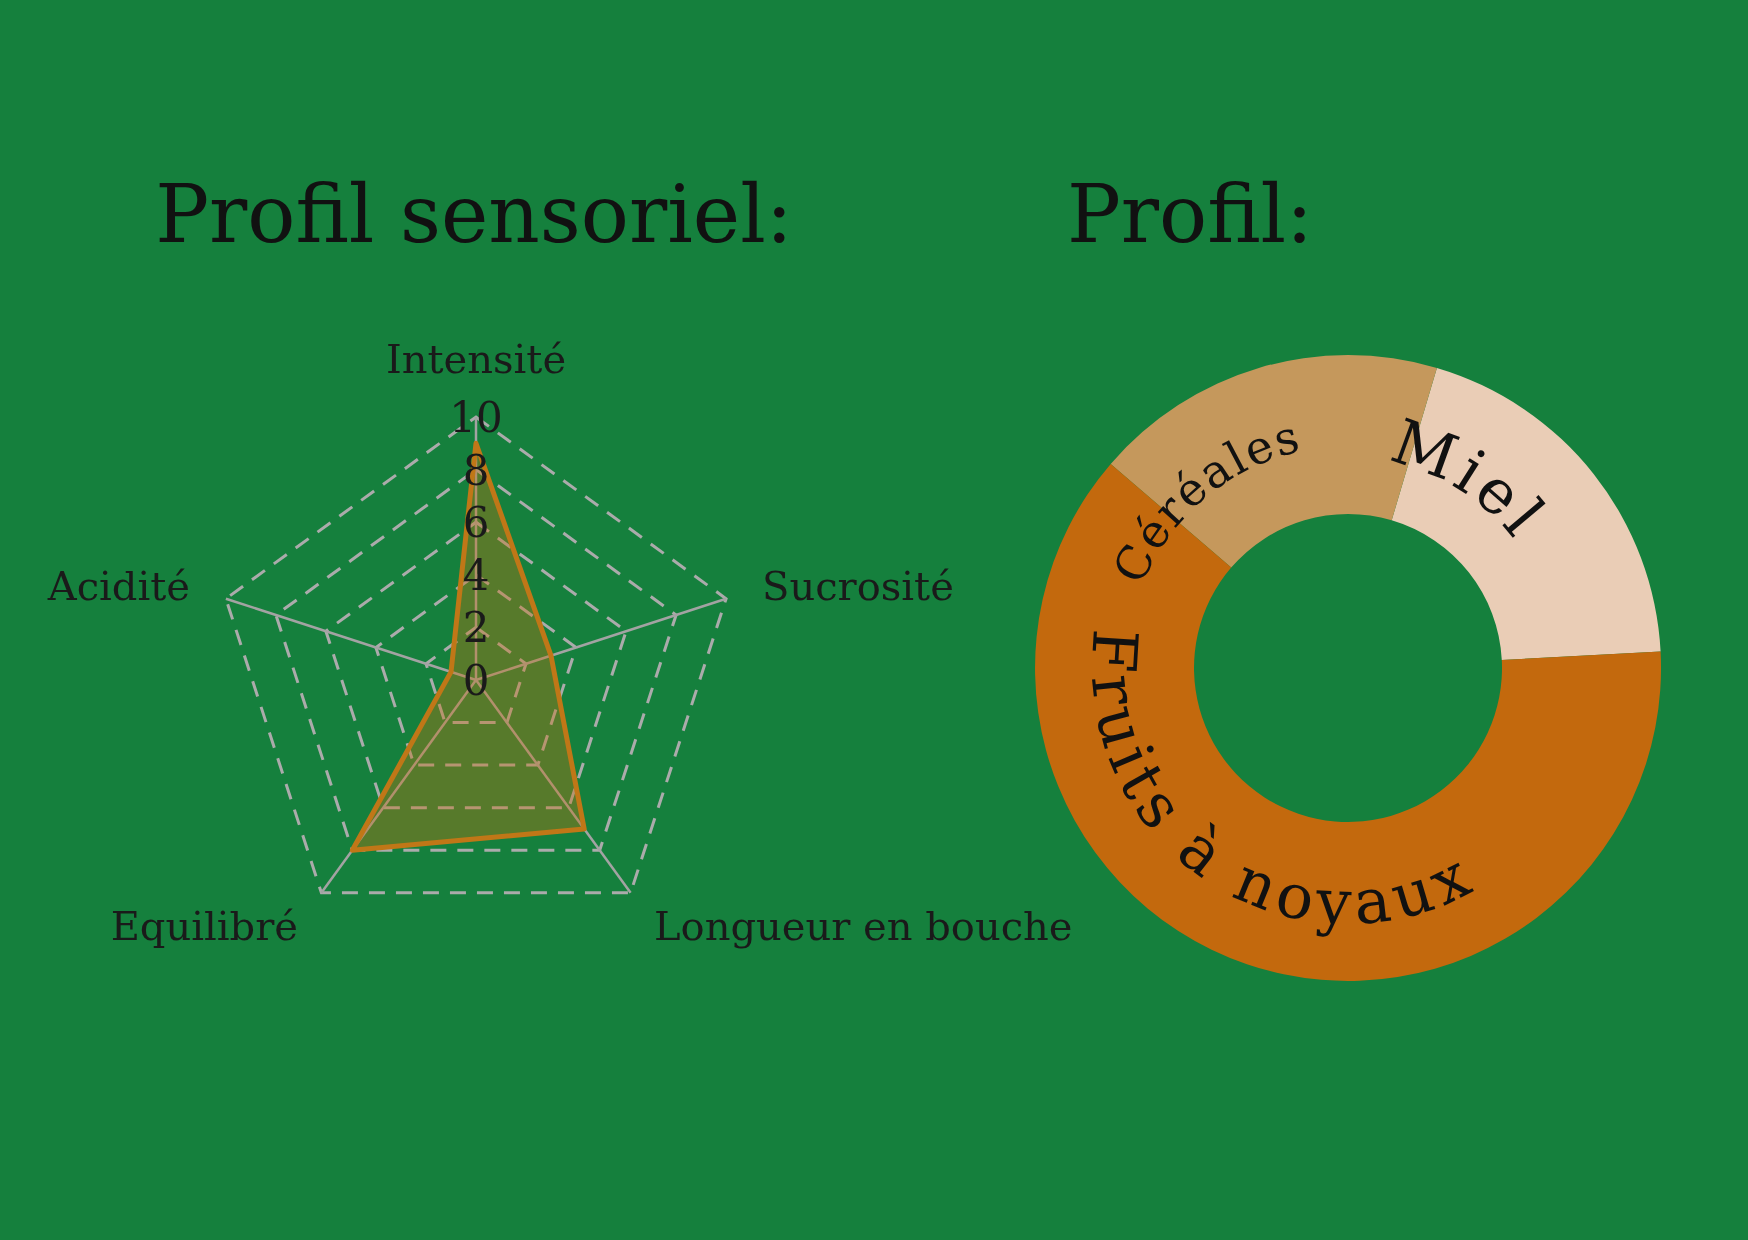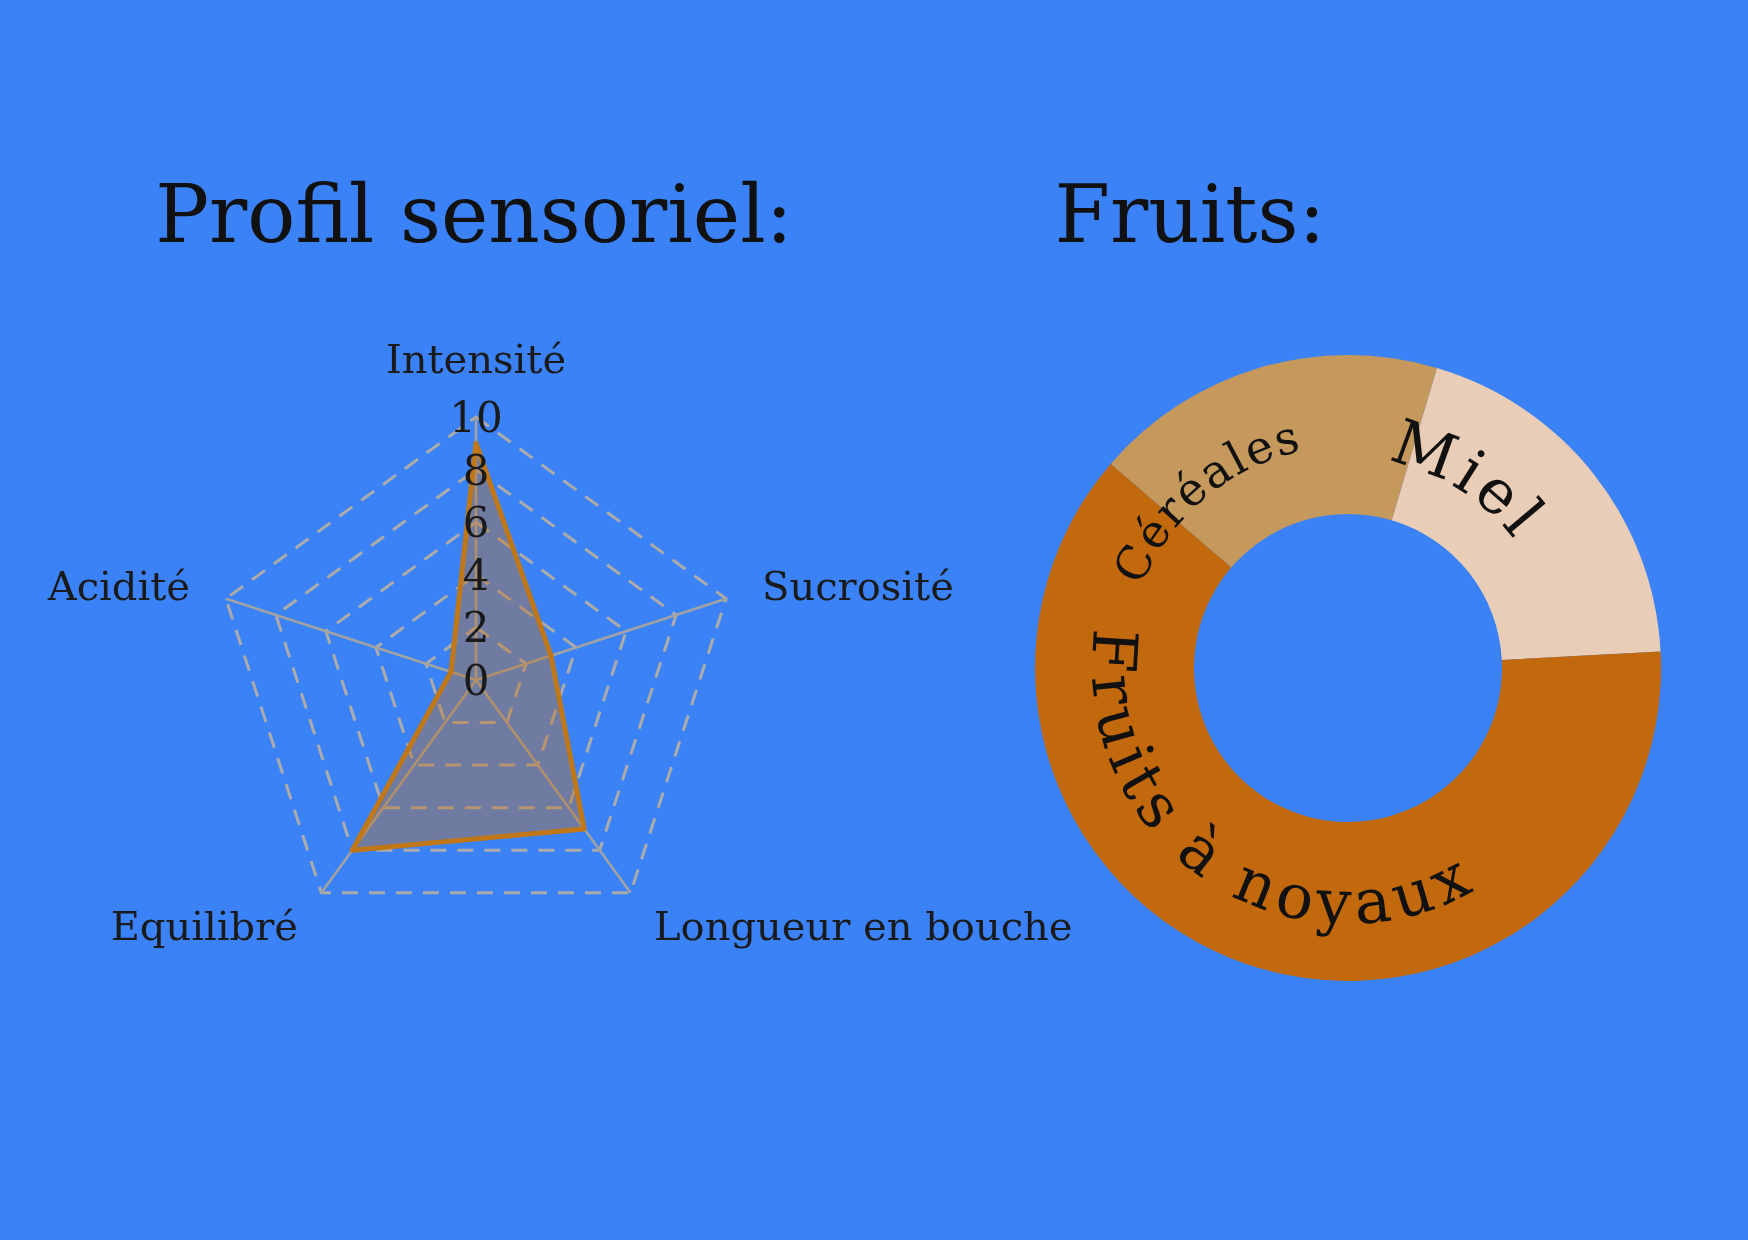--- a/index.html
+++ b/index.html
@@ -1,19 +1,19 @@
 <!DOCTYPE html>
 <html><head>
 <meta charset="utf-8">
 <style>
   html,body{margin:0;padding:0;background:#ffffff;}
   #stage{
     position:relative;
     width:1748px;height:1240px;
-    background:#3b82f6;
+    background:#15803d;
     overflow:hidden;
     font-family:"DejaVu Serif", serif;
   }
   .chart-title{
     position:absolute;
     top:168px;
     transform:translateX(-50%);
     font-size:80px;
     font-weight:400;
     color:#111111;
@@ -22,21 +22,21 @@
   }
   #title-left{left:474px;}
   #title-right{left:1190px;}
   #canvas{position:absolute;left:0;top:0;}
 </style>
 </head>
 <body>
 
 <div id="stage">
   <div id="title-left" class="chart-title">Profil sensoriel:</div>
-  <div id="title-right" class="chart-title">Fruits:</div>
+  <div id="title-right" class="chart-title">Profil:</div>
   <svg id="canvas" width="1748" height="1240" viewBox="0 0 1748 1240">
     <defs id="defs">
         <path id="lblpath0" d="M1355.3 458.1 A210 210 0 0 1 1533.4 569.4" fill="none"></path>
         <path id="lblpath1" d="M1129.4 629.5 A222 222 0 0 1 1348 446" fill="none"></path>
         <path id="lblpath2" d="M1126.3 540 A256 256 0 0 0 1549.7 825.6" fill="none"></path>
       </defs>
     <g id="radar-group">
         <polygon points="476,627.4 526,663.7 506.9,722.6 445.1,722.6 426,663.7" fill="none" stroke="#ABABAB" stroke-width="3" stroke-dasharray="16 11"></polygon>
         <polygon points="476,574.8 576.1,647.5 537.8,765.1 414.2,765.1 375.9,647.5" fill="none" stroke="#ABABAB" stroke-width="3" stroke-dasharray="16 11"></polygon>
         <polygon points="476,522.2 626.1,631.2 568.8,807.7 383.2,807.7 325.9,631.2" fill="none" stroke="#ABABAB" stroke-width="3" stroke-dasharray="16 11"></polygon>

